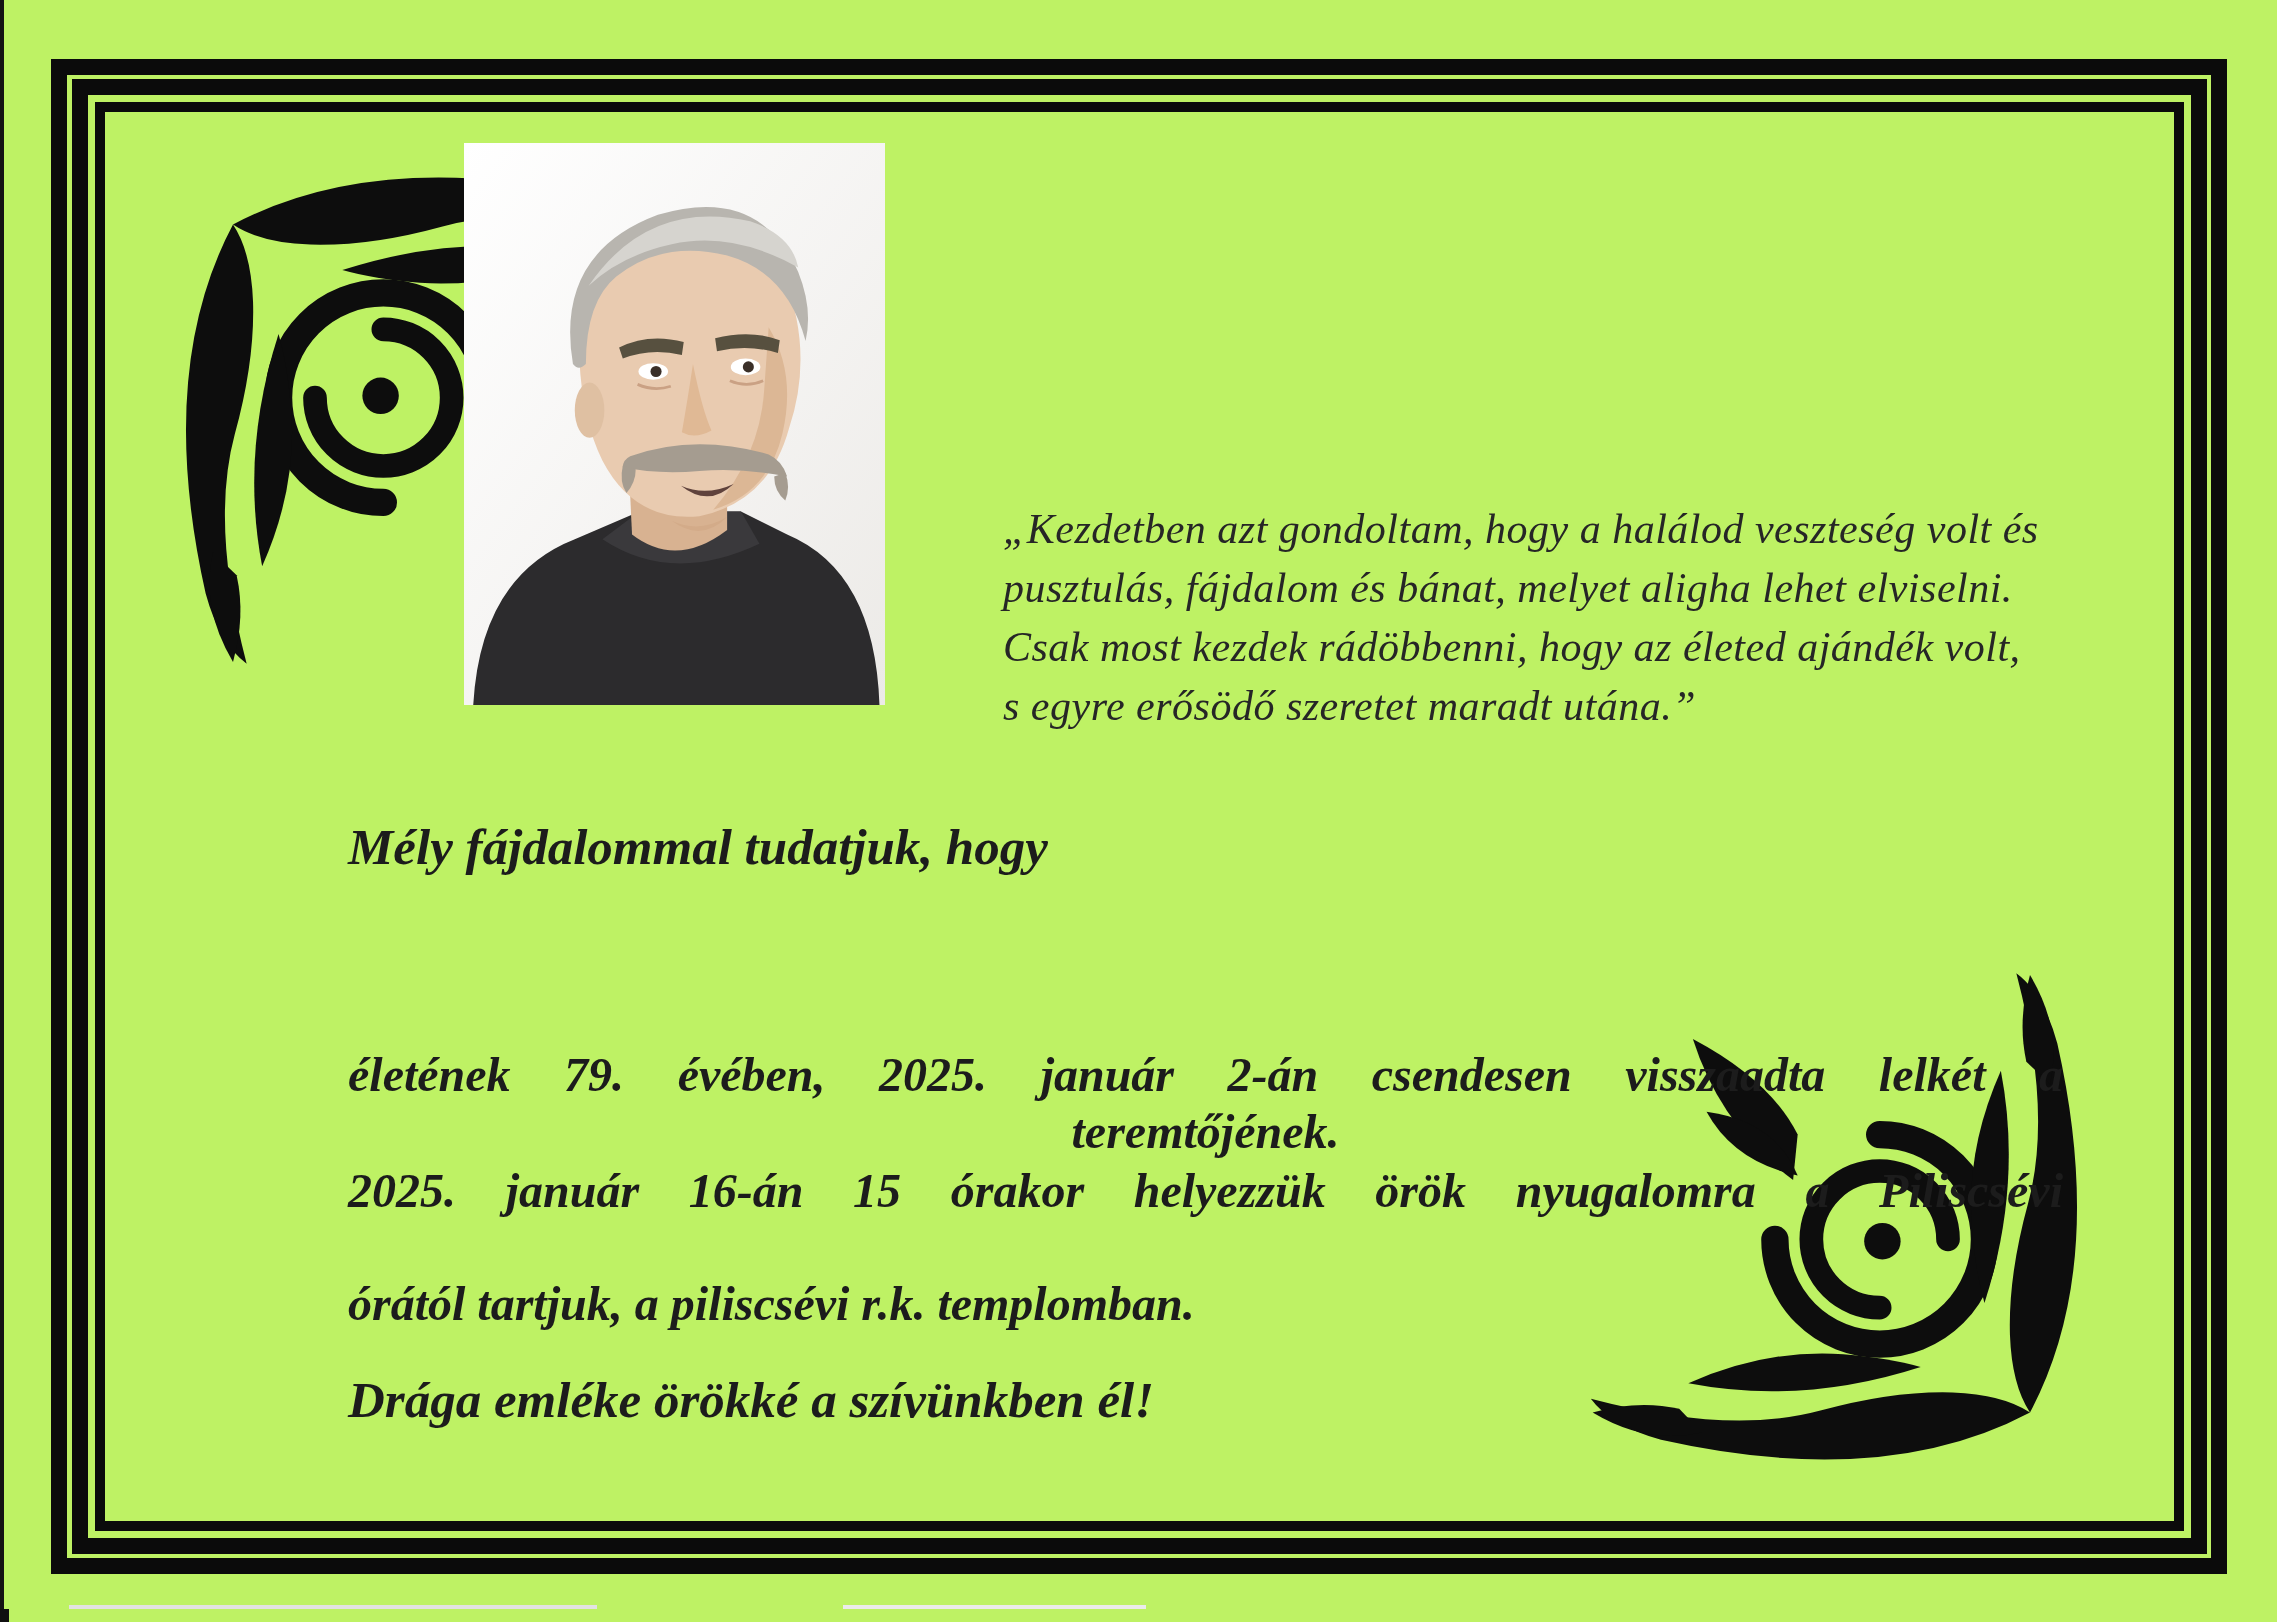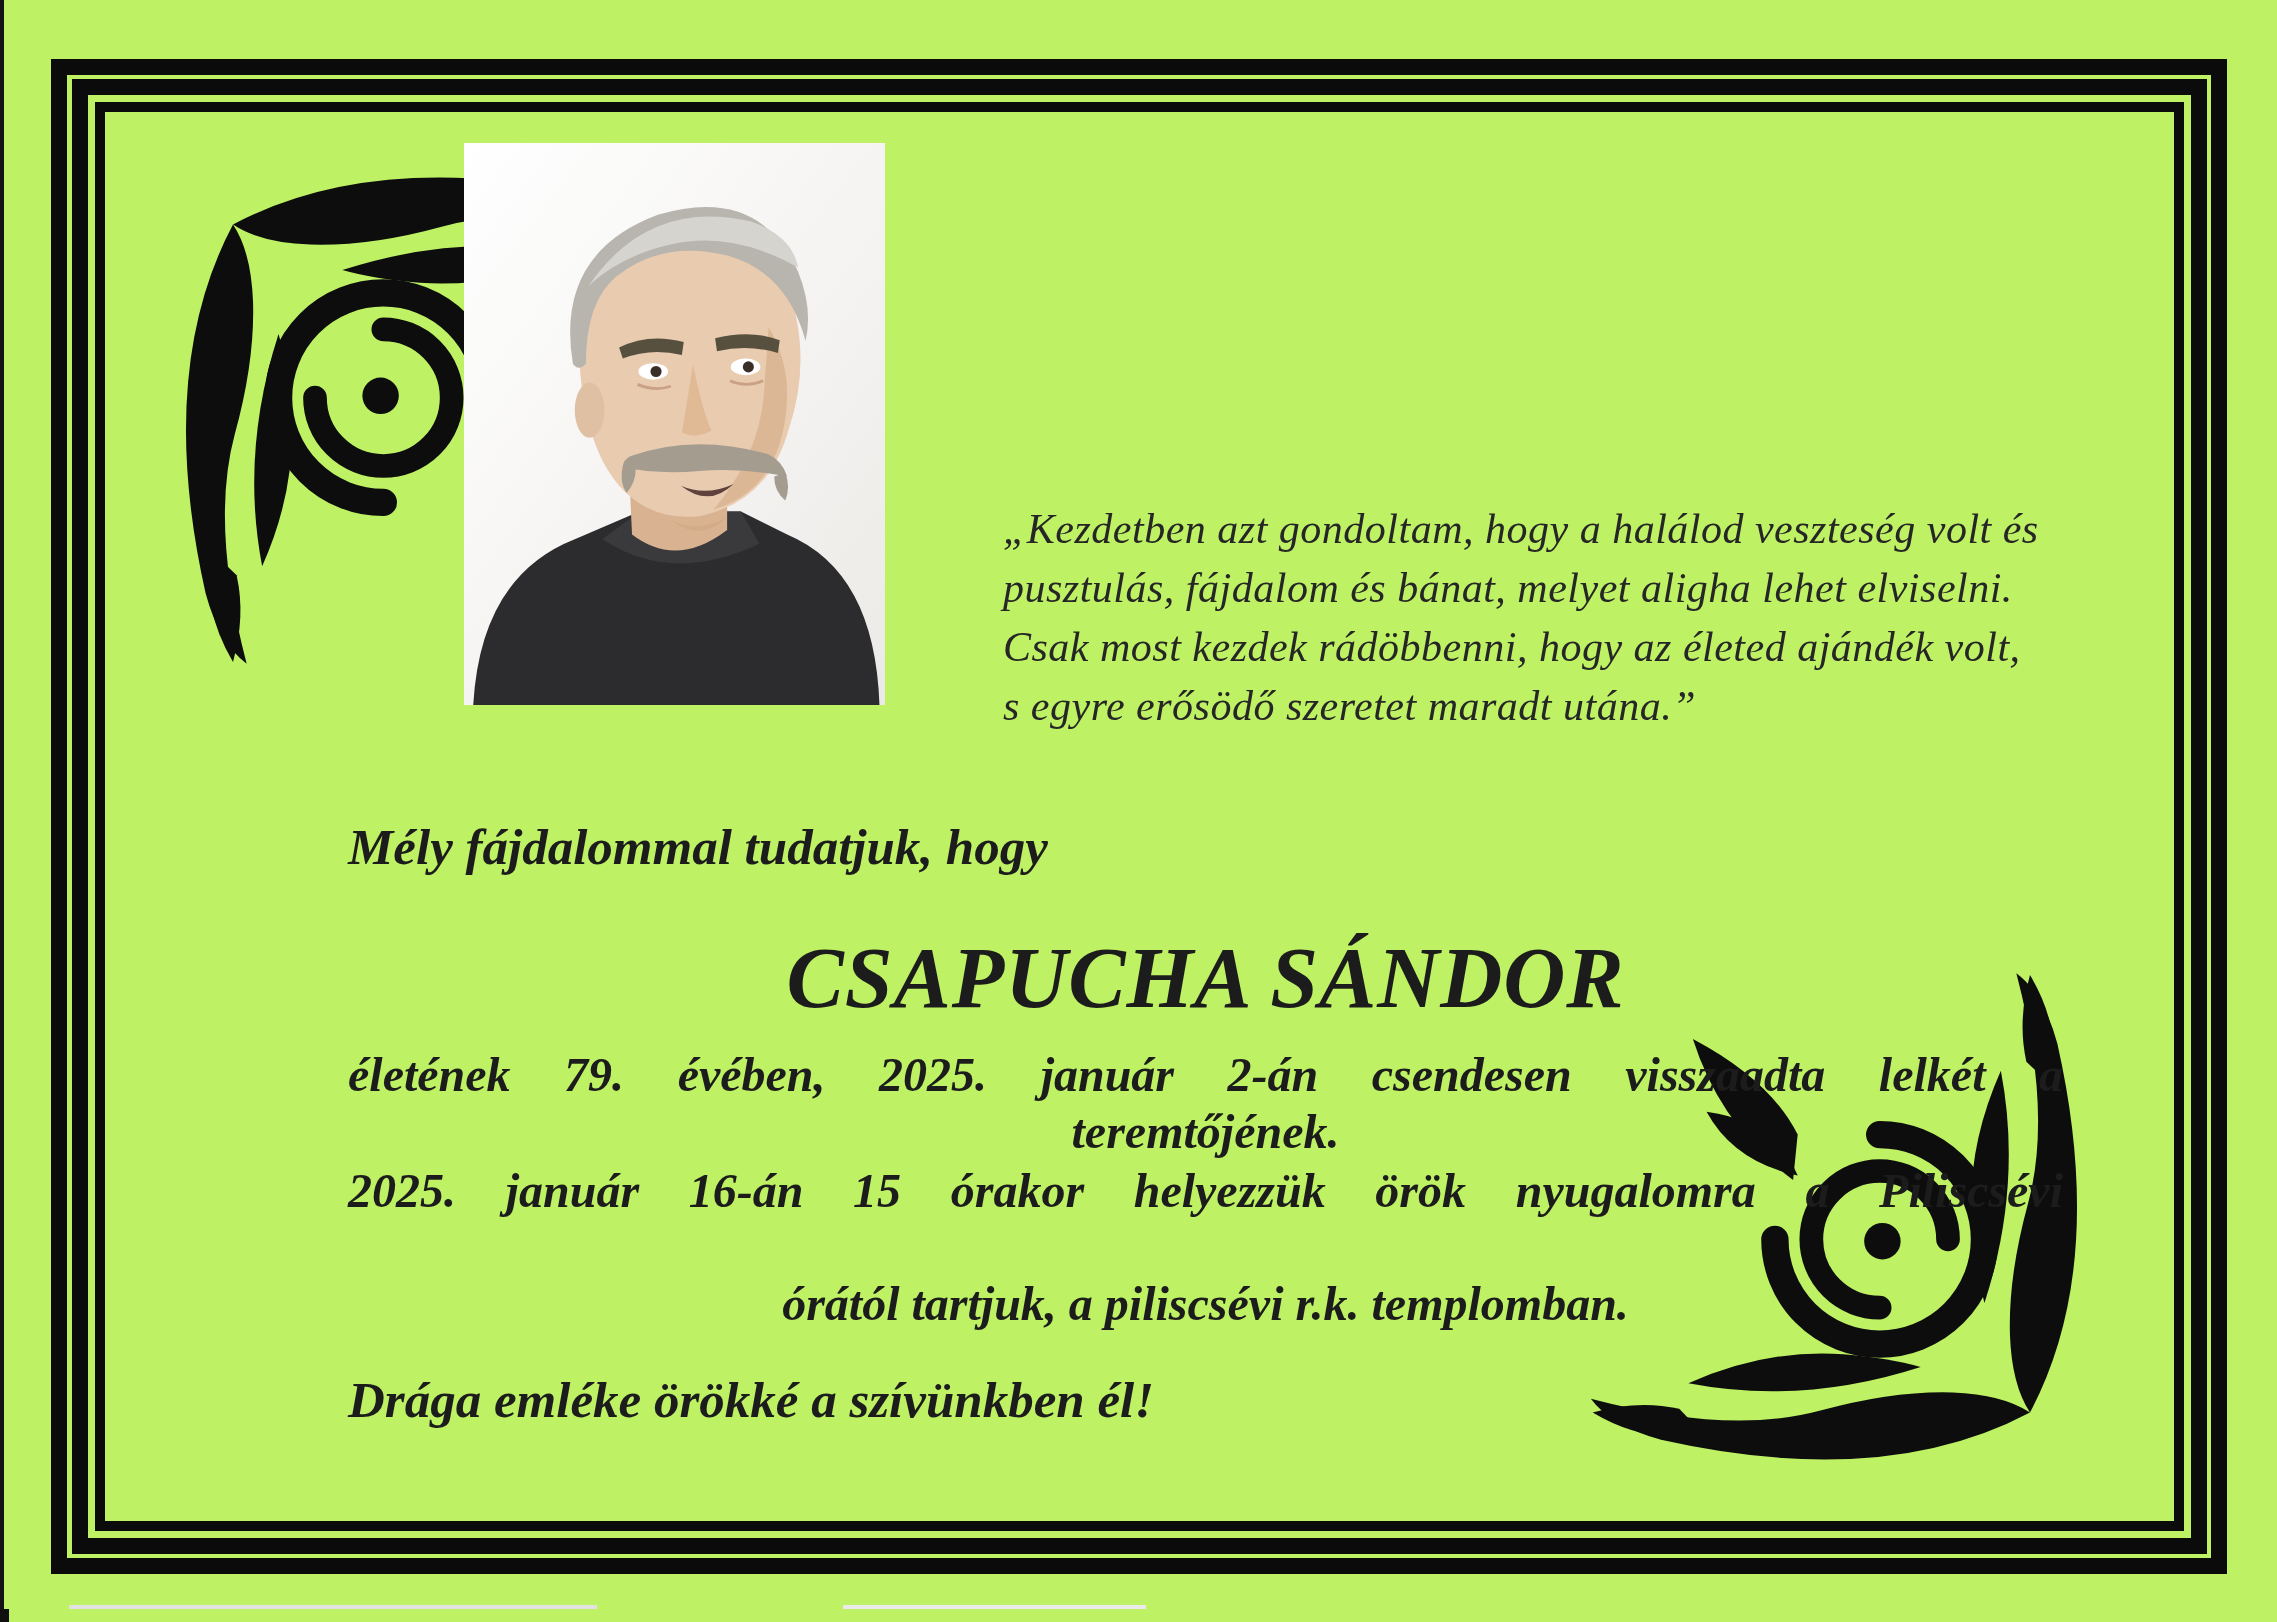--- a/index.html
+++ b/index.html
@@ -49,21 +49,21 @@
   .bodyline{
     font-style:italic;font-weight:700;
     font-size:48px;line-height:55px;
     white-space:nowrap;
   }
   .bodyline.j{
     text-align:justify;text-align-last:justify;white-space:normal;
     word-spacing:1.8px;
   }
   .l-p1a{top:1047px;} .l-p1b{top:1104px;text-align:center;}
-  .l-p2a{top:1163px;} .l-p2b{top:1220px;} .l-p2c{top:1276px;text-align:center;}
+  .l-p2a{top:1163px;} .l-p2b{top:1220px;} .l-p2c{top:1276px;}
   .closing{top:1372px;font-style:italic;font-weight:700;font-size:51px;line-height:57px;}
   
   .edge-left{position:absolute;left:0;top:0;width:3.7px;height:1623px;background:#141414;}
   .edge-nub{position:absolute;left:0;top:1609px;width:9.2px;height:13.8px;background:#101010;}
   .ghost1{position:absolute;left:69px;top:1605px;width:528px;height:3.7px;background:#e2e2e2;}
   .ghost2{position:absolute;left:843px;top:1605px;width:303px;height:3.7px;background:#ebebeb;}
 </style>
 </head>
 <body>
 
@@ -139,21 +139,20 @@
     </svg>
   </div>
 
   <div class="quote">„Kezdetben azt gondoltam, hogy a halálod veszteség volt és
 pusztulás, fájdalom és bánat, melyet aligha lehet elviselni.
 Csak most kezdek rádöbbenni, hogy az életed ajándék volt,
 s egyre erősödő szeretet maradt utána.”</div>
 
   <div class="textcol intro" style="position:absolute">Mély fájdalommal tudatjuk, hogy</div>
 
-  <div class="textcol deceased" style="position:absolute">CSAPUCHA SÁNDOR</div>
 
   <div class="textcol bodyline j l-p1a" style="position:absolute">életének 79. évében, 2025. január 2-án csendesen visszaadta lelkét a</div>
   <div class="textcol bodyline l-p1b" style="position:absolute">teremtőjének.</div>
 
   <div class="textcol bodyline j l-p2a" style="position:absolute">2025. január 16-án 15 órakor helyezzük örök nyugalomra a Piliscsévi</div>
   <div class="textcol bodyline l-p2c" style="position:absolute">órától tartjuk, a piliscsévi r.k. templomban.</div>
 
   <div class="textcol closing" style="position:absolute">Drága emléke örökké a szívünkben él!</div>
 
   <div class="edge-left"></div>

